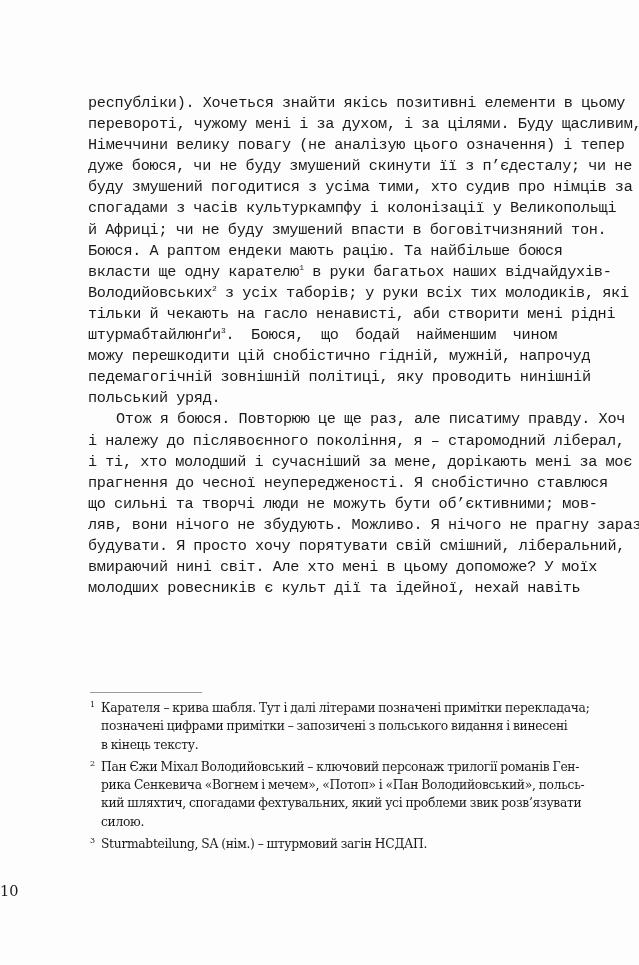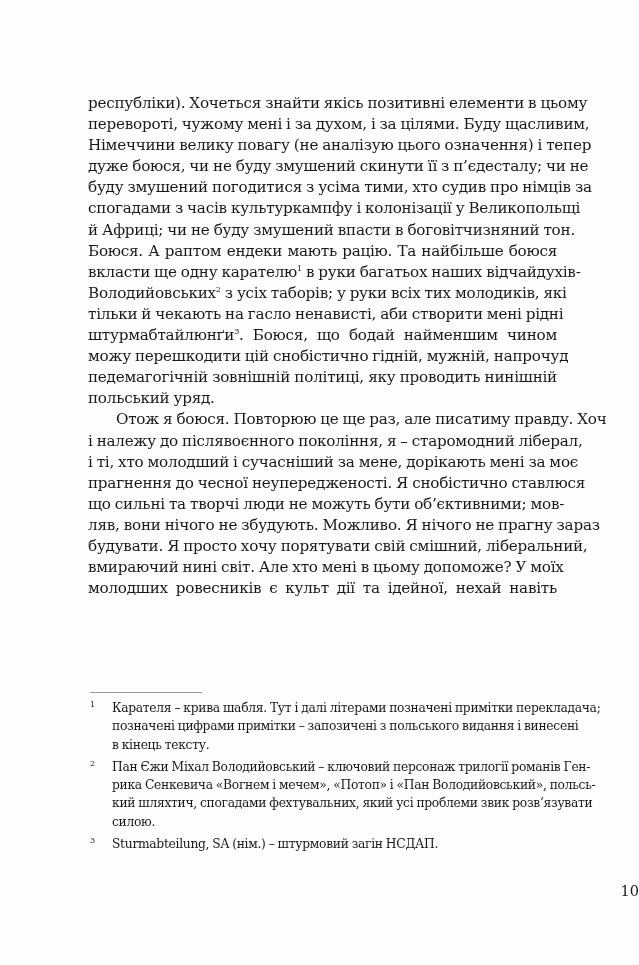--- a/index.html
+++ b/index.html
@@ -29,20 +29,21 @@
     }
     .line {
       height: 21.1px;
       line-height: 21.1px;
       font-size: 15.2px;
       white-space: nowrap;
       text-align: justify;
       text-align-last: justify;
       letter-spacing: -0.25px;
       word-spacing: -0.5px;
+      font-family: Liberation Mono, monospace;
     }
     .line.last {
       text-align-last: left;
     }
     .line.indent {
       padding-left: 28px;
     }
     sup {
       font-size: 8px;
       line-height: 0;
@@ -69,38 +70,37 @@
     }
     .fn-line {
       height: 18.3px;
       line-height: 18.3px;
       font-size: 12.3px;
       white-space: nowrap;
       text-align: justify;
       text-align-last: justify;
       letter-spacing: -0.3px;
       word-spacing: -0.5px;
-      margin-left: 11px;
     }
     .fn-line.last {
       text-align-last: left;
     }
     .fn-mark {
       position: absolute;
       left: 2px;
       top: 1px;
       font-size: 8px;
       line-height: 10px;
     }
     .page-number {
       position: absolute;
       left: 0;
       width: 639px;
       top: 881px;
-      text-align: right;
+      text-align: left;
       font-size: 14.5px;
       line-height: 20px;
     }
   </style>
 </head>
 <body>
 
 <div class="page">
 
   <div class="body-text">

